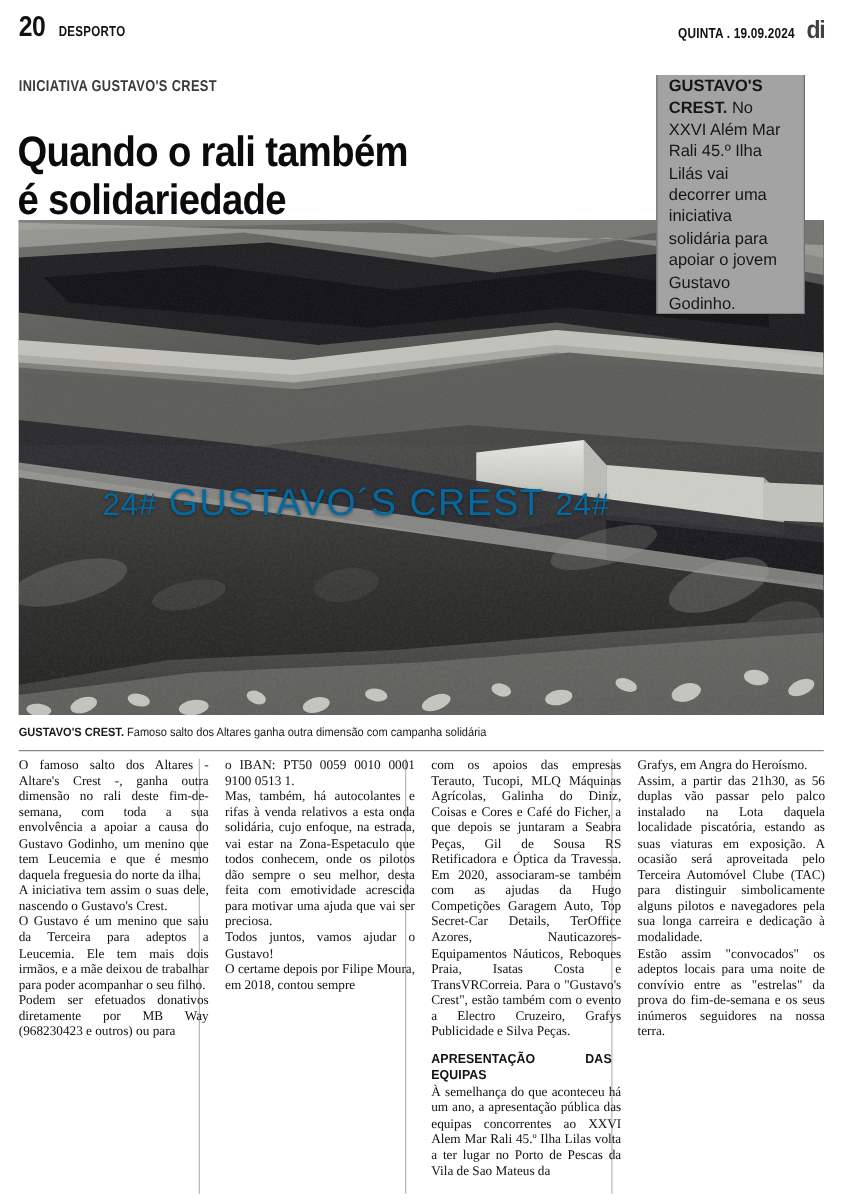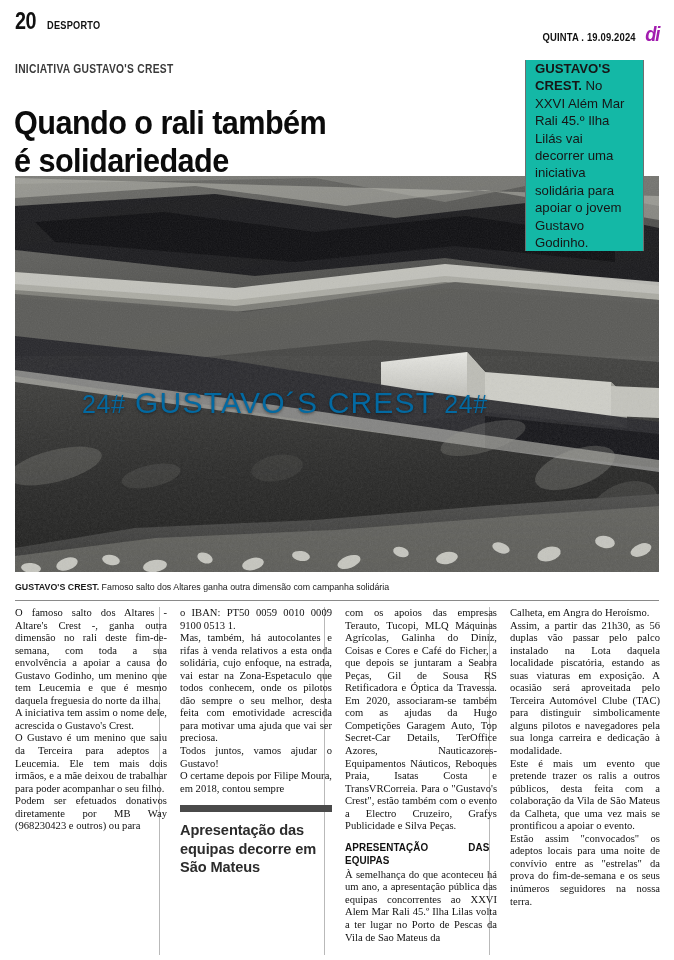--- a/index.html
+++ b/index.html
@@ -17,30 +17,30 @@
   .page-num{
     font-family:"Liberation Sans", sans-serif;
     font-weight:700;font-size:23px;line-height:23px;letter-spacing:-0.5px;
     color:#111;transform:scaleX(.86);transform-origin:left bottom;
   }
   .section-name{
     font-family:"Liberation Sans", sans-serif;
     font-weight:700;font-size:11.5px;letter-spacing:.3px;color:#111;
     transform:scaleX(.8);transform-origin:left bottom;
   }
-  .mh-right{position:absolute;right:0;top:14px;display:flex;align-items:baseline;gap:8px;}
+  .mh-right{position:absolute;right:0;top:4px;display:flex;align-items:baseline;gap:8px;}
   .mh-date{
     font-family:"Liberation Sans", sans-serif;
     font-weight:700;font-size:11.5px;letter-spacing:.2px;color:#111;
     transform:scaleX(.82);transform-origin:right bottom;
   }
   .mh-logo{
     font-family:"Liberation Sans", sans-serif;
-    font-weight:700;font-size:20px;line-height:20px;color:#a21caf;
-    letter-spacing:-1.2px;transform:scaleX(.92);transform-origin:right bottom;font-style:italic;
+    font-weight:700;font-size:20px;line-height:20px;color:#404040;
+    letter-spacing:-1.2px;transform:scaleX(.92);transform-origin:right bottom;
   }
 
   
   .kicker{
     position:absolute;left:15px;top:62px;
     font-family:"Liberation Sans", sans-serif;
     font-weight:700;font-size:12.5px;letter-spacing:.35px;color:#3a3a3a;
     transform:scaleX(.82);transform-origin:left top;
   }
   .headline{
@@ -50,21 +50,21 @@
     letter-spacing:-0.6px;
     transform:scaleX(.9);transform-origin:left top;
   }
   .headline .l2{display:block;}
 
   
   .leadbox{
     position:absolute;left:525px;top:60px;width:119px;
     border-left:1px solid #6f6f6f;border-right:1px solid #6f6f6f;
     padding:0 9px 0 9px;box-sizing:border-box;
-    background:#14b8a6;z-index:6;
+    background:#a3a3a3;z-index:6;
   }
   .leadbox .lead-txt{
     font-family:"Liberation Sans", sans-serif;
     font-size:13.2px;line-height:17.4px;color:#161616;
   }
   .leadbox .lead-txt b{font-weight:700;}
 
   
   .photo{
     position:absolute;left:15px;top:176px;width:644px;height:396px;
@@ -273,53 +273,48 @@
   <div class="rule-top"></div>
   <div class="col-rule r1"></div>
   <div class="col-rule r2"></div>
   <div class="col-rule r3"></div>
 
   <div class="cols">
 
     <div class="col c1">
       <div>
           <p>O famoso salto dos Altares - Altare's Crest -, ganha outra dimensão no rali deste fim-de-semana, com toda a sua envolvência a apoiar a causa do Gustavo Godinho, um menino que tem Leucemia e que é mesmo daquela freguesia do norte da ilha.</p>
-          <p>A iniciativa tem assim o nome dele, acrescida o Gustavo's Crest.</p>
+          <p>A iniciativa tem assim o suas dele, nascendo o Gustavo's Crest.</p>
           <p>O Gustavo é um menino que saiu da Terceira para adeptos a Leucemia. Ele tem mais dois irmãos, e a mãe deixou de trabalhar para poder acompanhar o seu filho.</p>
           <p>Podem ser efetuados donativos diretamente por MB Way (968230423 e outros) ou para</p>
         </div>
     </div>
 
     <div class="col c2">
       <div>
-          <p>o IBAN: PT50 0059 0010 0009 9100 0513 1.</p>
+          <p>o IBAN: PT50 0059 0010 0001 9100 0513 1.</p>
           <p>Mas, também, há autocolantes e rifas à venda relativos a esta onda solidária, cujo enfoque, na estrada, vai estar na Zona-Espetaculo que todos conhecem, onde os pilotos dão sempre o seu melhor, desta feita com emotividade acrescida para motivar uma ajuda que vai ser preciosa.</p>
           <p>Todos juntos, vamos ajudar o Gustavo!</p>
           <p>O certame depois por Filipe Moura, em 2018, contou sempre</p>
         </div>
-      <div class="pullwrap">
-        <div class="pullbar"></div>
-        <div class="pullquote">Apresentação das equipas decorre em São Mateus</div>
-      </div>
     </div>
 
     <div class="col c3">
       <div>
           <p>com os apoios das empresas Terauto, Tucopi, MLQ Máquinas Agrícolas, Galinha do Diniz, Coisas e Cores e Café do Ficher, a que depois se juntaram a Seabra Peças, Gil de Sousa RS Retificadora e Óptica da Travessa. Em 2020, associaram-se também com as ajudas da Hugo Competições Garagem Auto, Top Secret-Car Details, TerOffice Azores, Nauticazores-Equipamentos Náuticos, Reboques Praia, Isatas Costa e TransVRCorreia. Para o "Gustavo's Crest", estão também com o evento a Electro Cruzeiro, Grafys Publicidade e Silva Peças.</p>
         </div>
       <div class="subhead">APRESENTAÇÃO DAS EQUIPAS</div>
       <div>
           <p>À semelhança do que aconteceu há um ano, a apresentação pública das equipas concorrentes ao XXVI Alem Mar Rali 45.º Ilha Lilas volta a ter lugar no Porto de Pescas da Vila de Sao Mateus da</p>
         </div>
     </div>
 
     <div class="col c4">
       <div>
-          <p>Calheta, em Angra do Heroísmo.</p>
+          <p>Grafys, em Angra do Heroísmo.</p>
           <p>Assim, a partir das 21h30, as 56 duplas vão passar pelo palco instalado na Lota daquela localidade piscatória, estando as suas viaturas em exposição. A ocasião será aproveitada pelo Terceira Automóvel Clube (TAC) para distinguir simbolicamente alguns pilotos e navegadores pela sua longa carreira e dedicação à modalidade.</p>
-          <p>Este é mais um evento que pretende trazer os ralis a outros públicos, desta feita com a colaboração da Vila de São Mateus da Calheta, que uma vez mais se prontificou a apoiar o evento.</p>
           <p>Estão assim "convocados" os adeptos locais para uma noite de convívio entre as "estrelas" da prova do fim-de-semana e os seus inúmeros seguidores na nossa terra.</p>
         </div>
     </div>
 
   </div>
 
 </div>
 
 </body></html>

